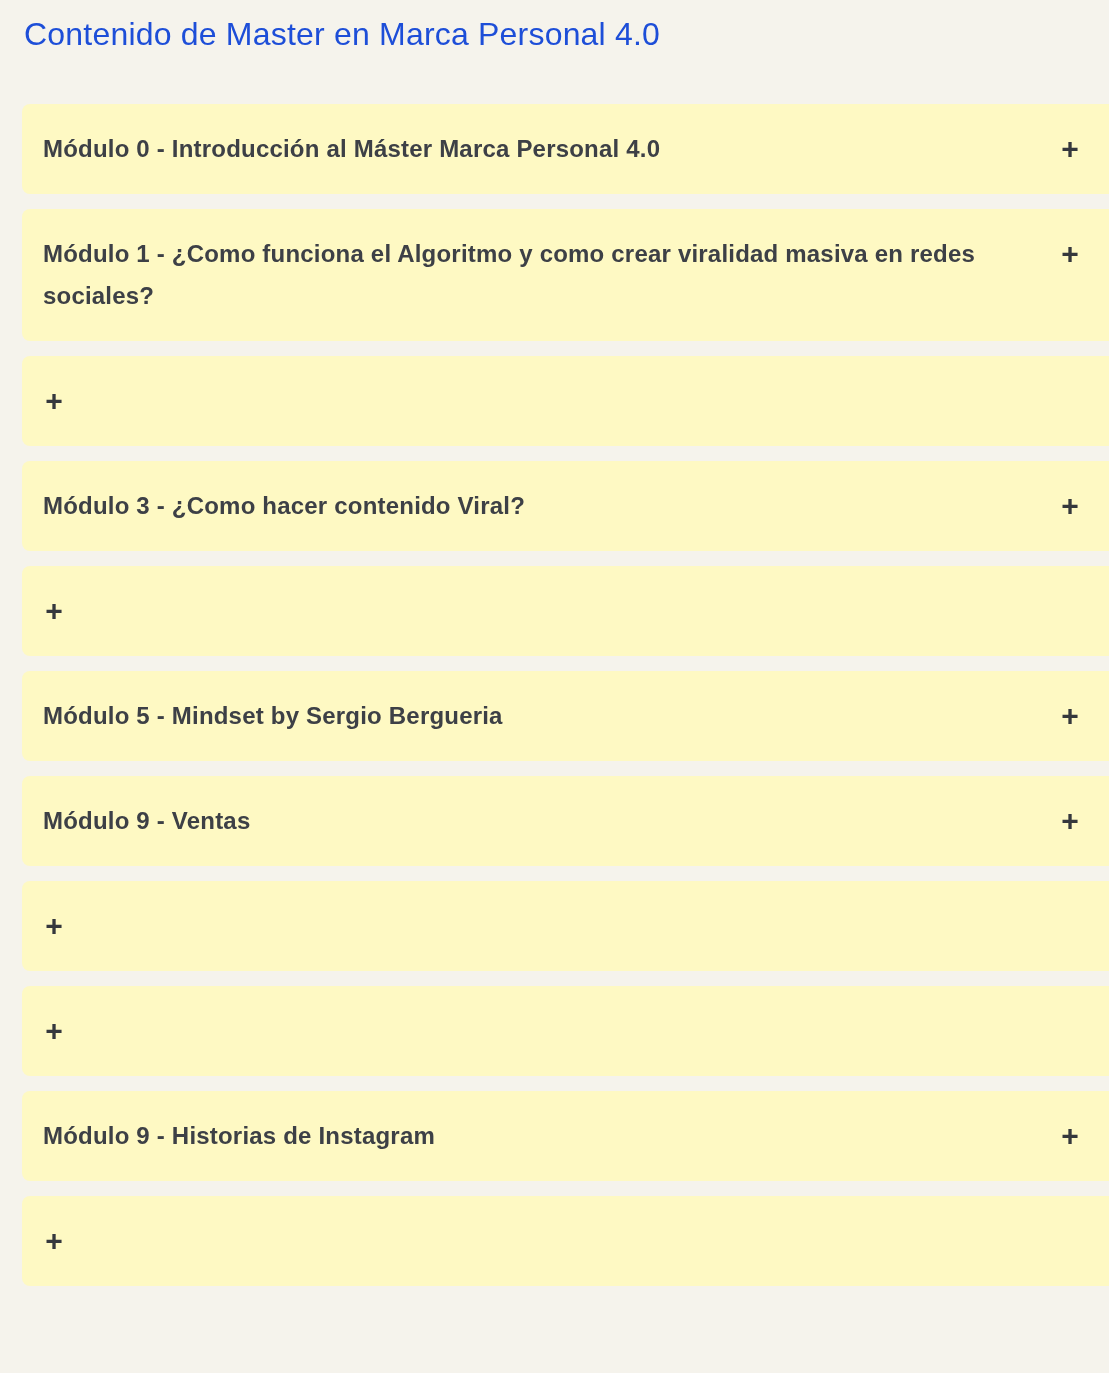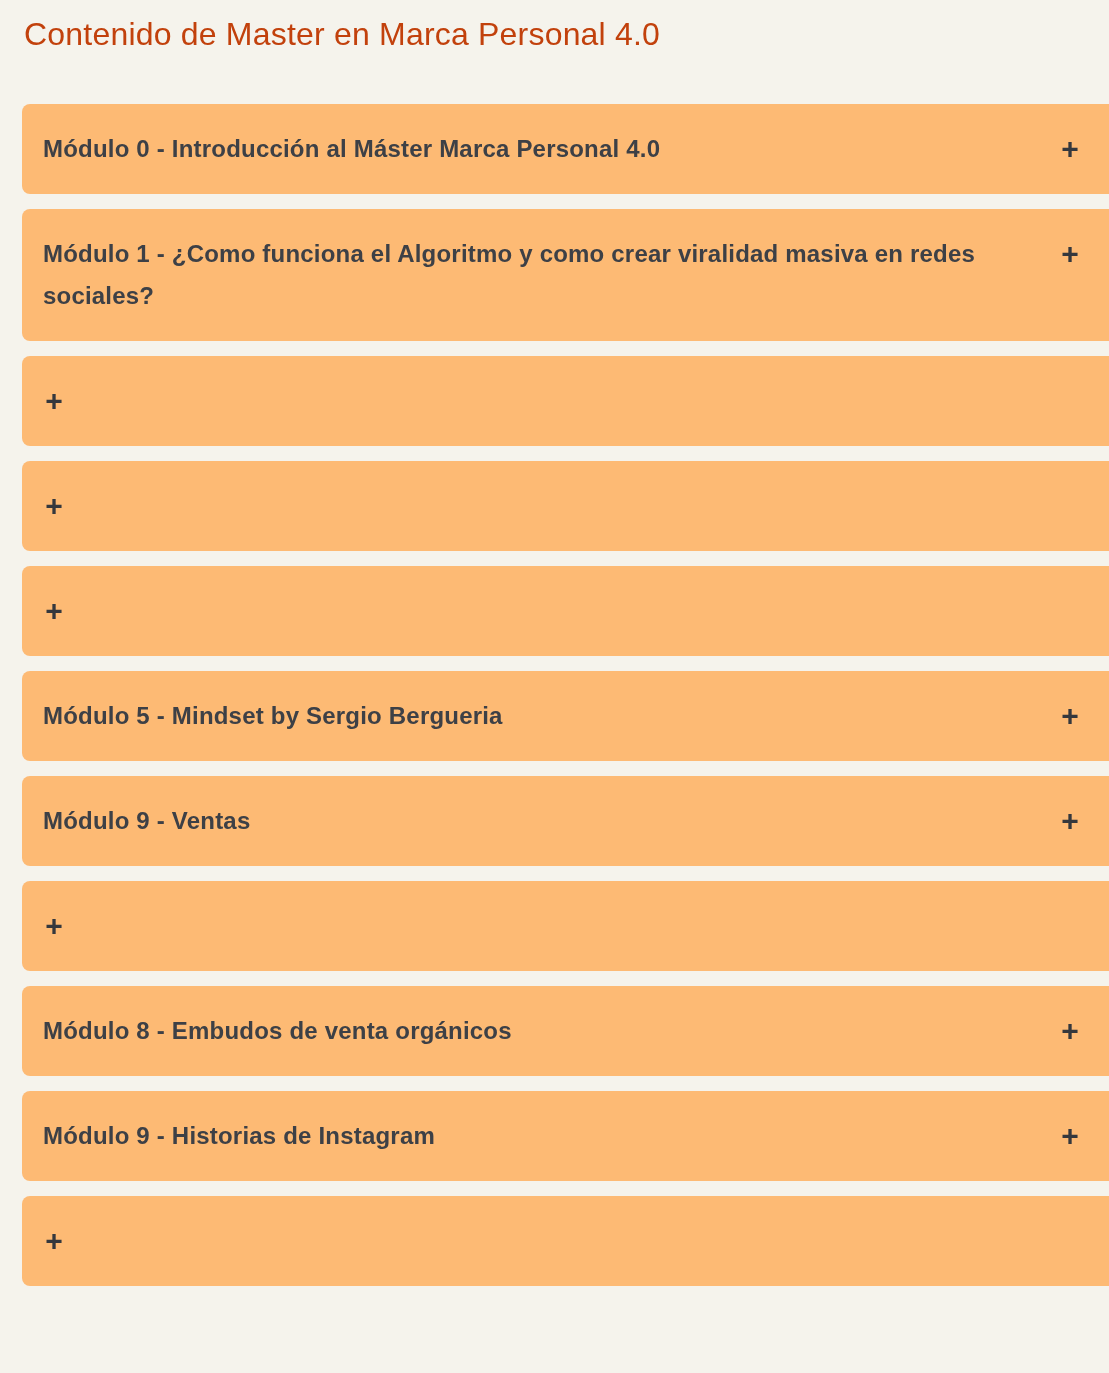--- a/index.html
+++ b/index.html
@@ -13,30 +13,30 @@
     overflow: hidden;
     background: #f5f3ec;
     font-family: "Liberation Sans", sans-serif;
   }
   .page-title {
     margin: 14px 0 50px 24px;
     font-size: 32px;
     line-height: 40px;
     font-weight: 400;
     letter-spacing: 0.2px;
-    color: #c2410c;
+    color: #1d4ed8;
   }
   .accordion {
     display: flex;
     flex-direction: column;
     gap: 15px;
     margin-left: 22px;
   }
   .accordion-item {
-    background: #fdba74;
+    background: #fef9c3;
     border-radius: 8px 0 0 8px;
     padding: 24px 28px 24px 21px;
     display: flex;
     align-items: flex-start;
     cursor: pointer;
   }
   .accordion-item-label {
     flex: 1;
     font-size: 24px;
     line-height: 42px;
@@ -71,20 +71,21 @@
   <div class="accordion-item">
     <div class="accordion-item-label">Módulo 1 - ¿Como funciona el Algoritmo y como crear viralidad masiva en redes sociales?</div>
     <span class="plus-icon">+</span>
   </div>
 
   <div class="accordion-item">
     <span class="plus-icon">+</span>
   </div>
 
   <div class="accordion-item">
+    <div class="accordion-item-label">Módulo 3 - ¿Como hacer contenido Viral?</div>
     <span class="plus-icon">+</span>
   </div>
 
   <div class="accordion-item">
     <span class="plus-icon">+</span>
   </div>
 
   <div class="accordion-item">
     <div class="accordion-item-label">Módulo 5 - Mindset by Sergio Bergueria</div>
     <span class="plus-icon">+</span>
@@ -93,21 +94,20 @@
   <div class="accordion-item">
     <div class="accordion-item-label">Módulo 9 - Ventas</div>
     <span class="plus-icon">+</span>
   </div>
 
   <div class="accordion-item">
     <span class="plus-icon">+</span>
   </div>
 
   <div class="accordion-item">
-    <div class="accordion-item-label">Módulo 8 - Embudos de venta orgánicos</div>
     <span class="plus-icon">+</span>
   </div>
 
   <div class="accordion-item">
     <div class="accordion-item-label">Módulo 9 - Historias de Instagram</div>
     <span class="plus-icon">+</span>
   </div>
 
   <div class="accordion-item">
     <span class="plus-icon">+</span>

